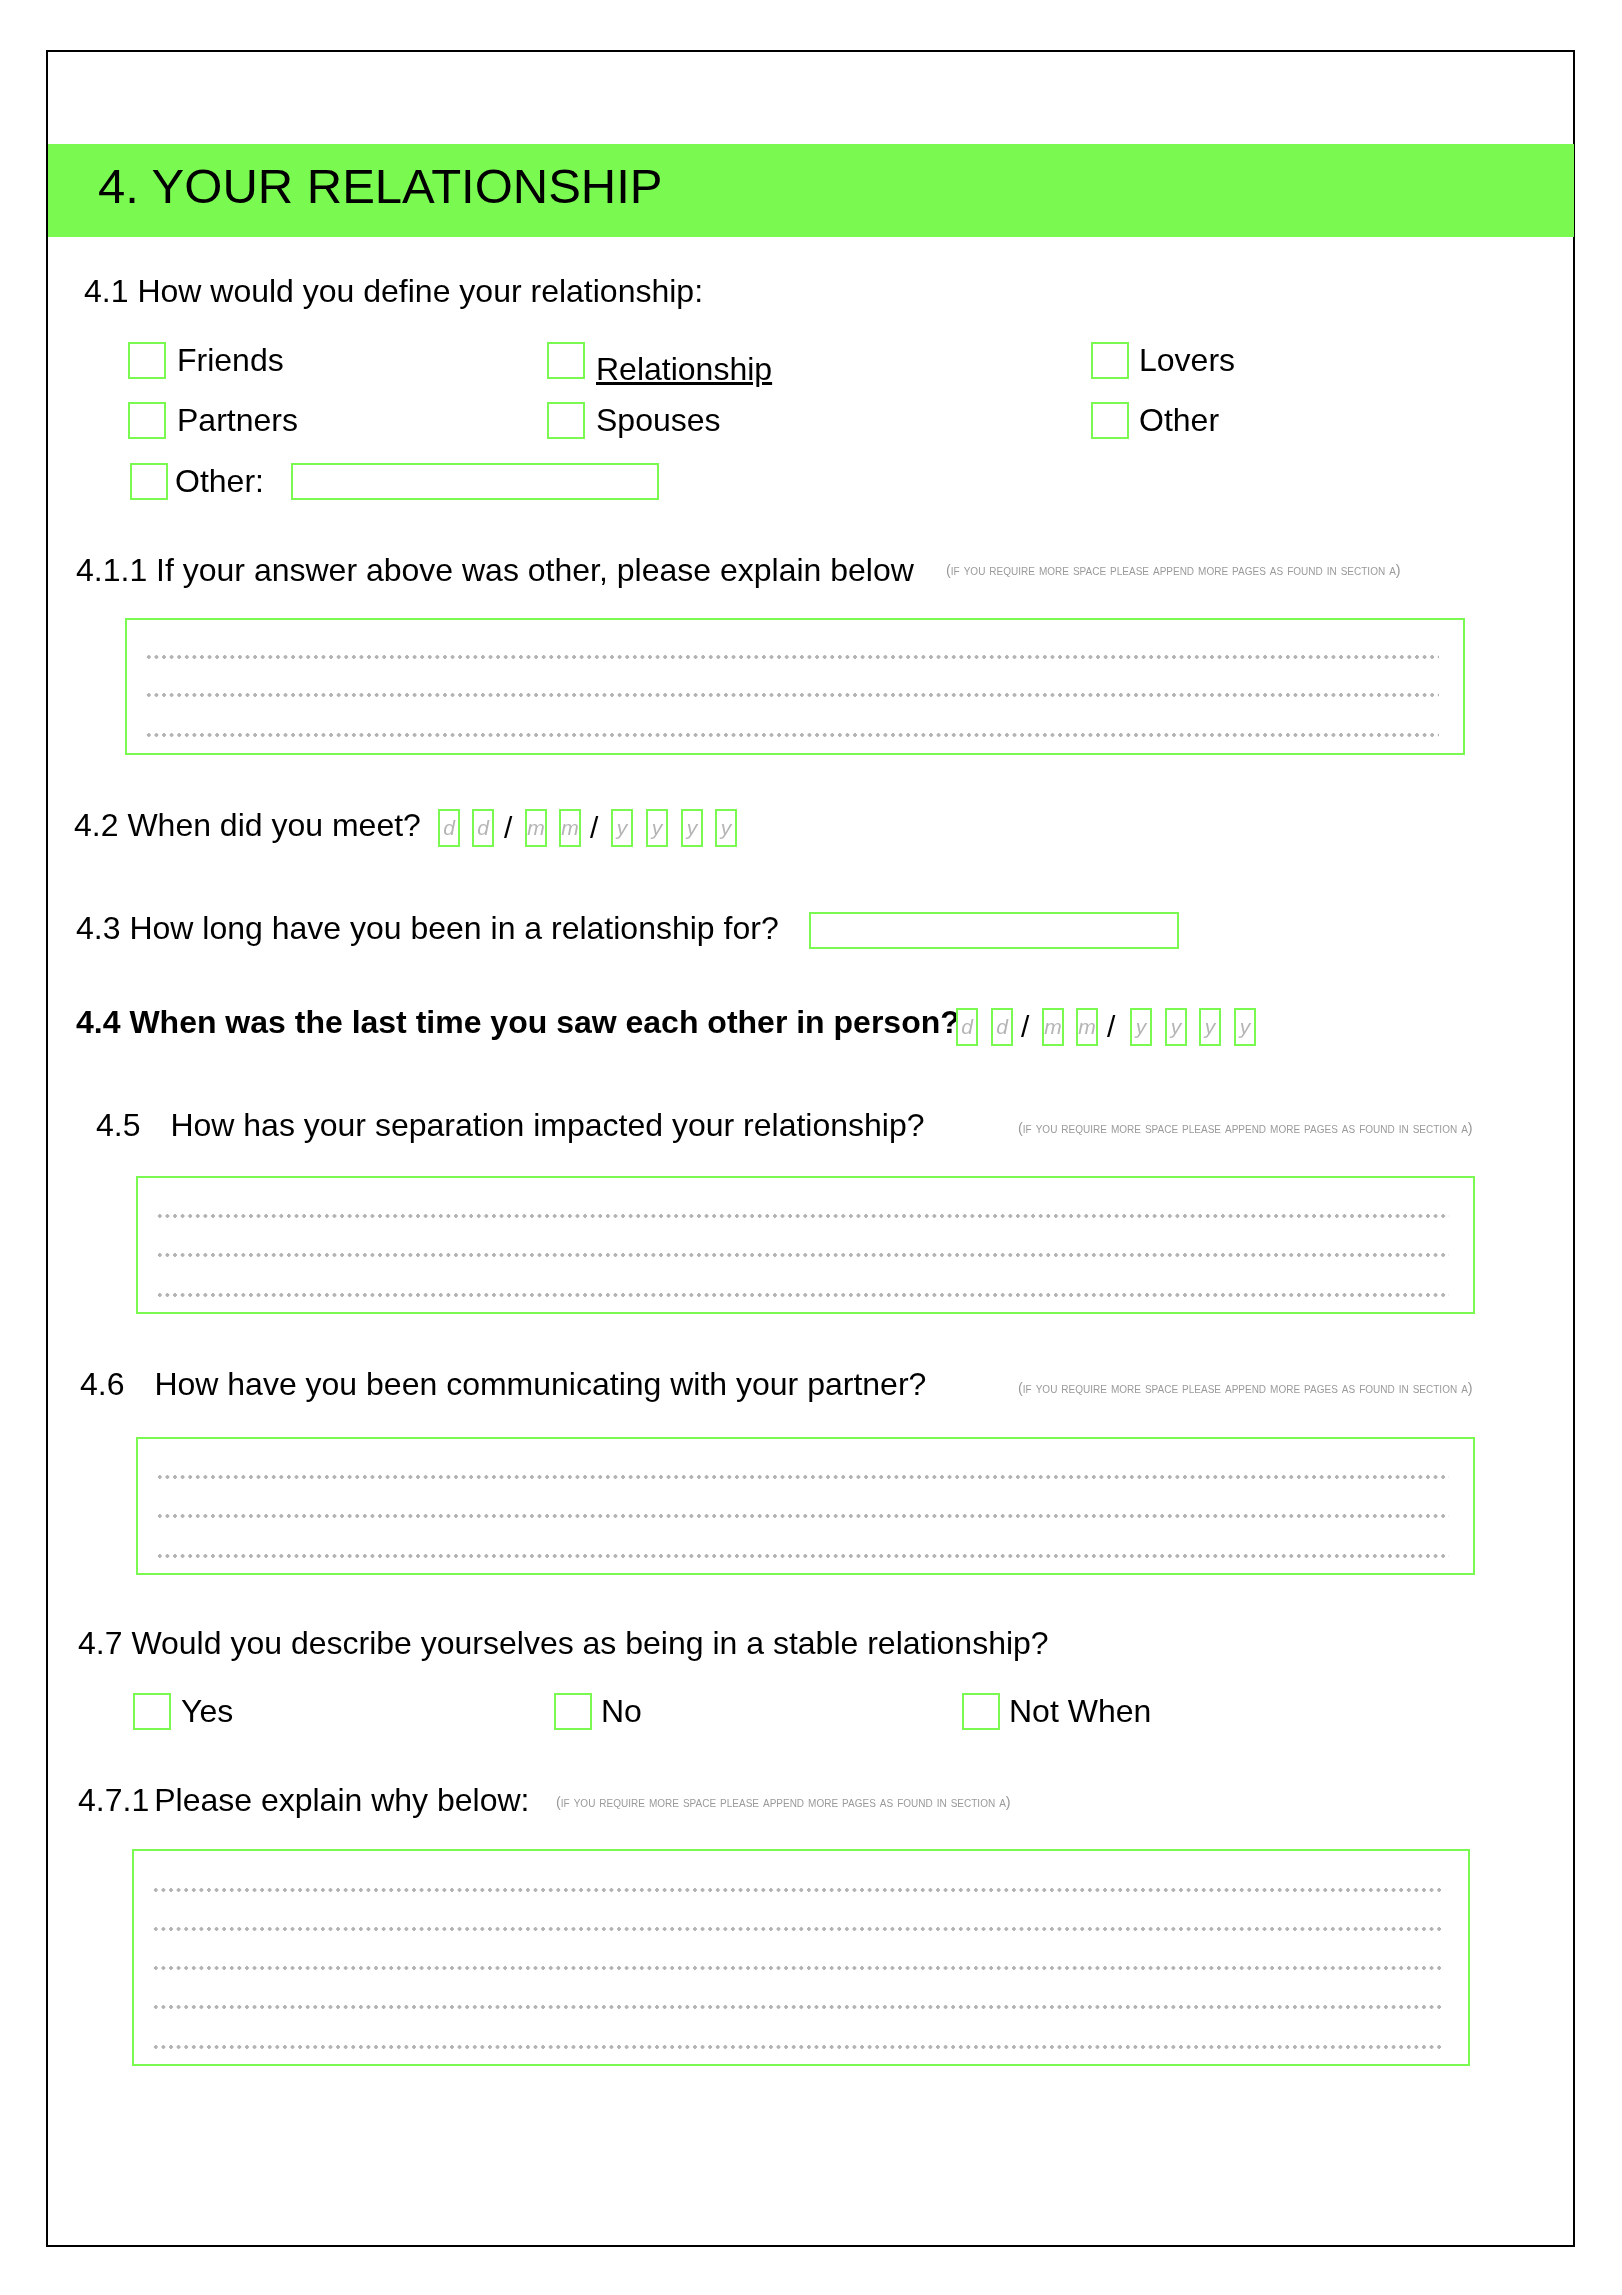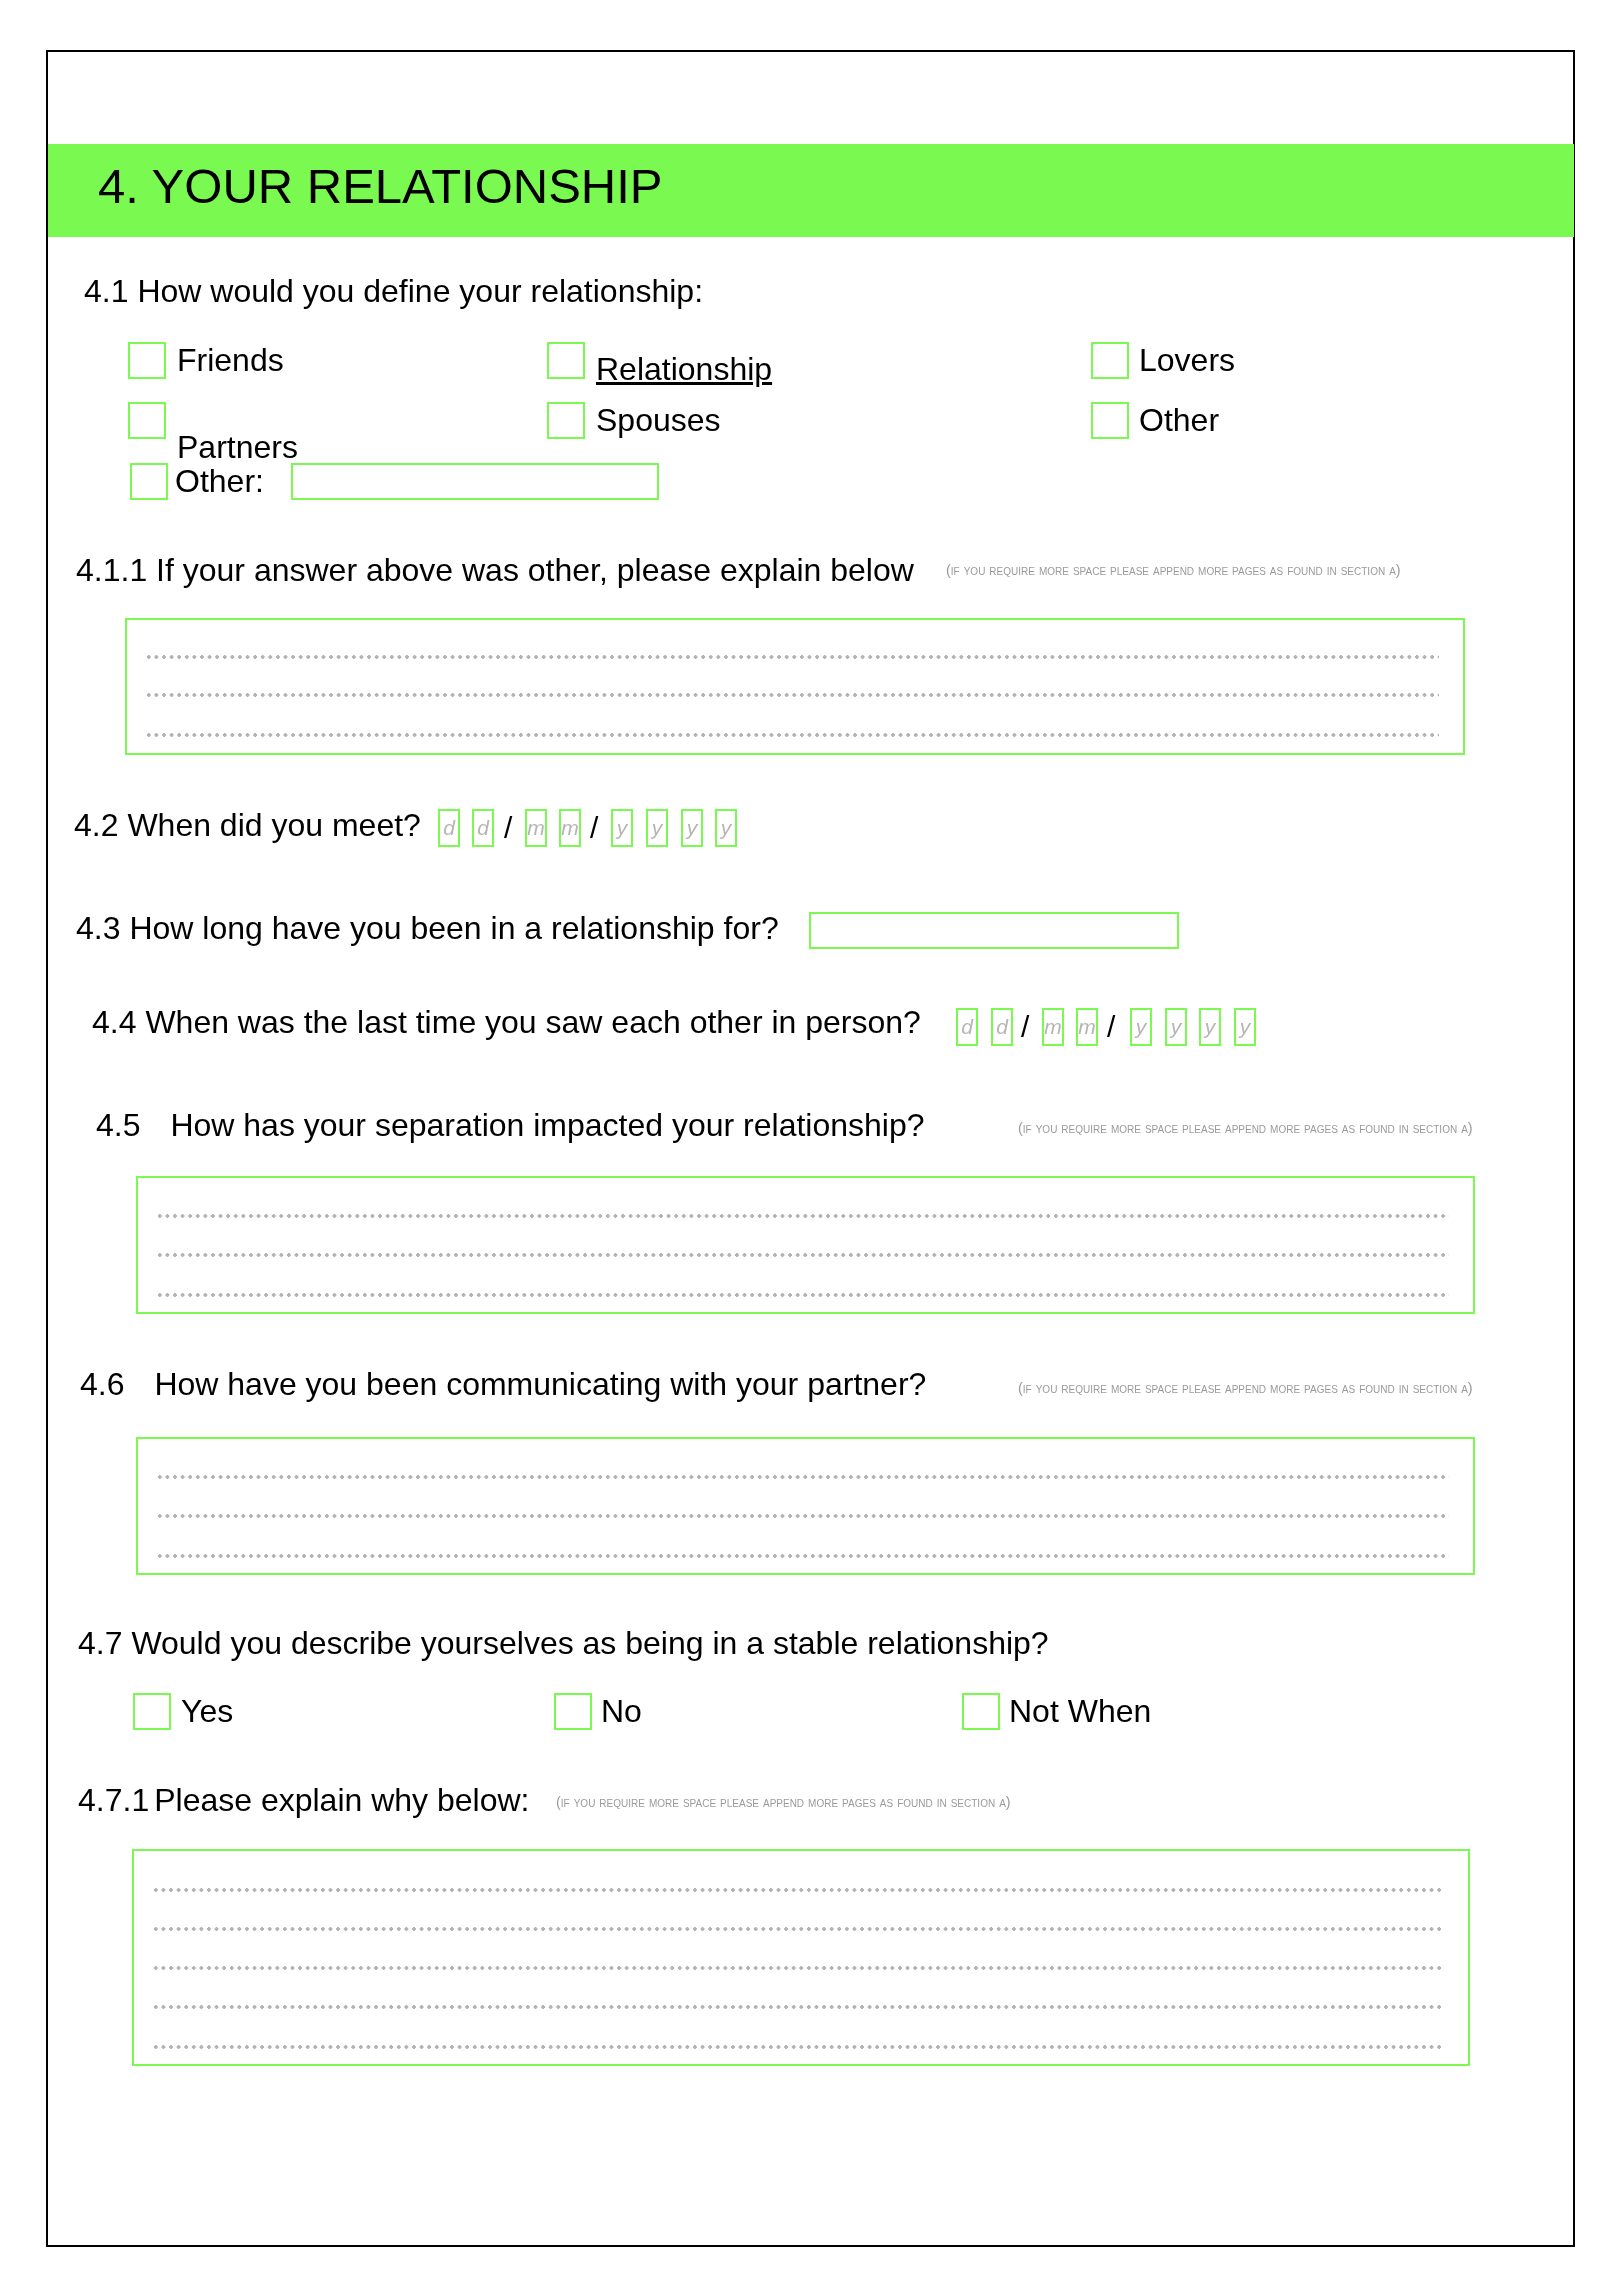--- a/index.html
+++ b/index.html
@@ -43,21 +43,21 @@
 <div class="cb" style="left:128px; top:342px;"></div>
 <div class="opt-label" style="left:177px; top:342px;">Friends</div>
 
 <div class="cb" style="left:547px; top:342px;"></div>
 <div class="opt-label" style="left:596px; top:351px;text-decoration:underline;">Relationship</div>
 
 <div class="cb" style="left:1091px; top:342px;"></div>
 <div class="opt-label" style="left:1139px; top:342px;">Lovers</div>
 
 <div class="cb" style="left:128px; top:402px;"></div>
-<div class="opt-label" style="left:177px; top:402px;margin-top:27px;">Partners</div>
+<div class="opt-label" style="left:177px; top:402px;">Partners</div>
 
 <div class="cb" style="left:547px; top:402px;"></div>
 <div class="opt-label" style="left:596px; top:402px;">Spouses</div>
 
 <div class="cb" style="left:1091px; top:402px;"></div>
 <div class="opt-label" style="left:1139px; top:402px;">Other</div>
 
 <div class="cb" style="left:130px; top:463px;"></div>
 <div class="opt-label" style="left:175px; top:463px;">Other:</div>
 <div class="input" style="left:291px; top:463px; width:368px; height:37px;"></div>
@@ -90,21 +90,21 @@
   <div class="datebox" style="left:681px; top:809px;">y</div>
   <div class="datebox" style="left:715px; top:809px;">y</div>
 </div>
 
 <div class="q" style="left:76px; top:910px;">
   <span>4.3</span>
   <span>How long have you been in a relationship for?</span>
 </div>
 <div class="input" style="left:809px; top:912px; width:370px; height:37px;"></div>
 
-<div class="q" style="left:92px; top:1004px;">
+<div class="q" style="left:76px; top:1004px;font-weight:bold;">
   <span>4.4</span>
   <span>When was the last time you saw each other in person?</span>
 </div>
 <div>
   <div class="datebox" style="left:956px; top:1008px;">d</div>
   <div class="datebox" style="left:991px; top:1008px;">d</div>
   <div class="slash" style="left:1021px; top:1008px;">/</div>
   <div class="datebox" style="left:1042px; top:1008px;">m</div>
   <div class="datebox" style="left:1076px; top:1008px;">m</div>
   <div class="slash" style="left:1107px; top:1008px;">/</div>

